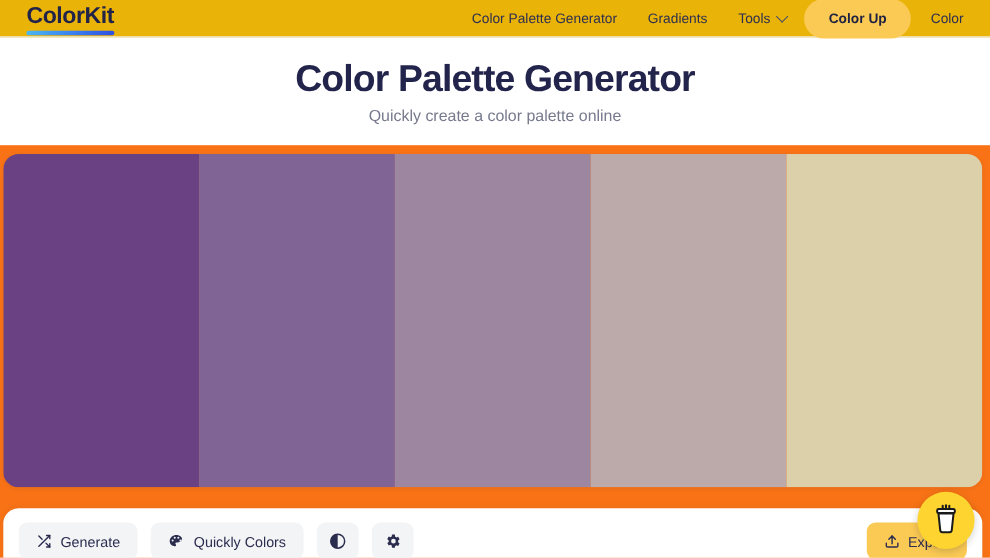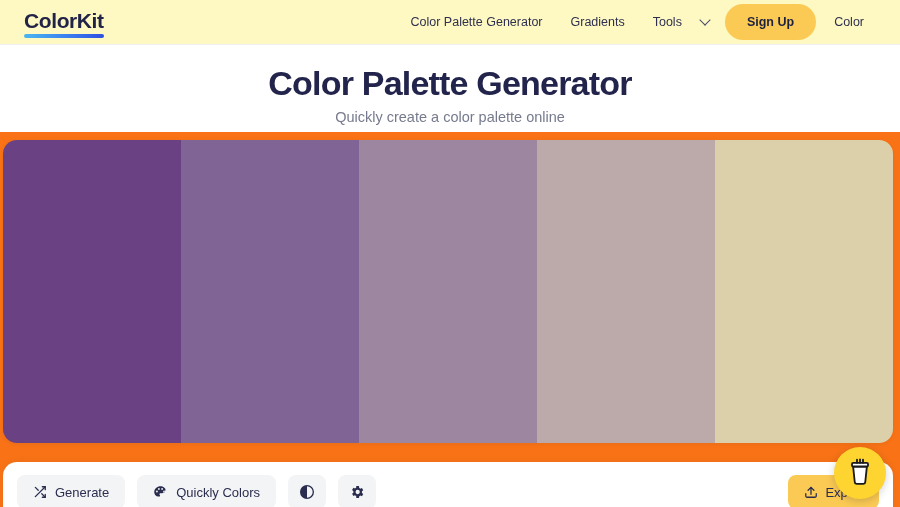--- a/index.html
+++ b/index.html
@@ -11,26 +11,26 @@
   }
 
   body {
     font-family: "Liberation Sans", sans-serif;
     background: #ffffff;
     position: relative;
   }
 
   
   .header {
-    height: 45px;
-    background: #fef9c3;
+    height: 34px;
+    background: #eab308;
     border-bottom: 1px solid #eef0f3;
     display: flex;
     align-items: center;
-    padding: 0 26px 0 24px;
+    padding: 0 14px 0 24px;
     position: relative;
     z-index: 5;
   }
 
   .logo {
     font-size: 21px;
     font-weight: bold;
     color: #222348;
     letter-spacing: -0.4px;
     position: relative;
@@ -58,21 +58,21 @@
     font-size: 12.5px;
     color: #2e3050;
     padding: 8px 14px;
     cursor: pointer;
     white-space: nowrap;
   }
 
   .nav-tools {
     display: flex;
     align-items: center;
-    gap: 19px;
+    gap: 7px;
     padding-right: 10px;
   }
   .chev {
     display: inline-block;
     width: 8px;
     height: 8px;
     border-right: 1.6px solid #4a4c6a;
     border-bottom: 1.6px solid #4a4c6a;
     transform: translateY(-2px) rotate(45deg);
   }
@@ -228,21 +228,21 @@
 
   <div class="nav">
     <div class="nav-link">Color Palette Generator</div>
     <div class="nav-link">Gradients</div>
 
     <div class="nav-link nav-tools">
       <span>Tools</span>
       <span class="chev"></span>
     </div>
 
-    <button class="signup-btn">Sign Up</button>
+    <button class="signup-btn">Color Up</button>
     <div class="login-link">Color</div>
   </div>
 </div>
 
 <div class="title-block">
   <div class="page-title">Color Palette Generator</div>
   <div class="page-subtitle">Quickly create a color palette online</div>
 </div>
 
 <div class="stage">

